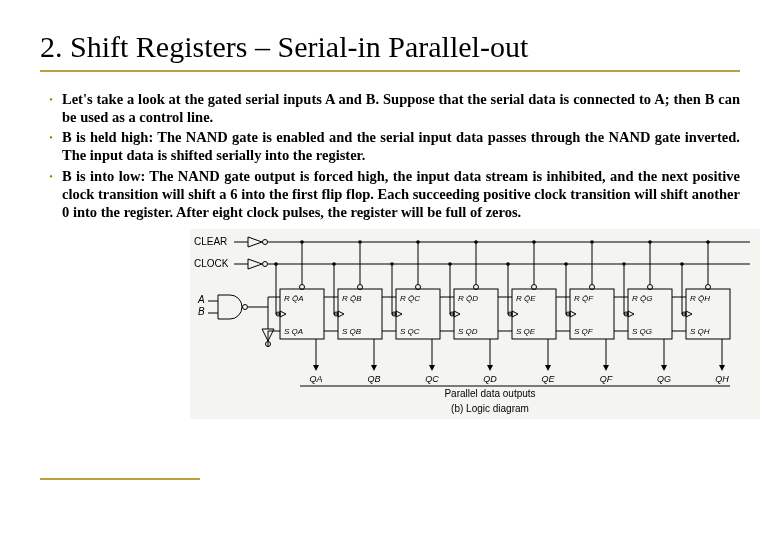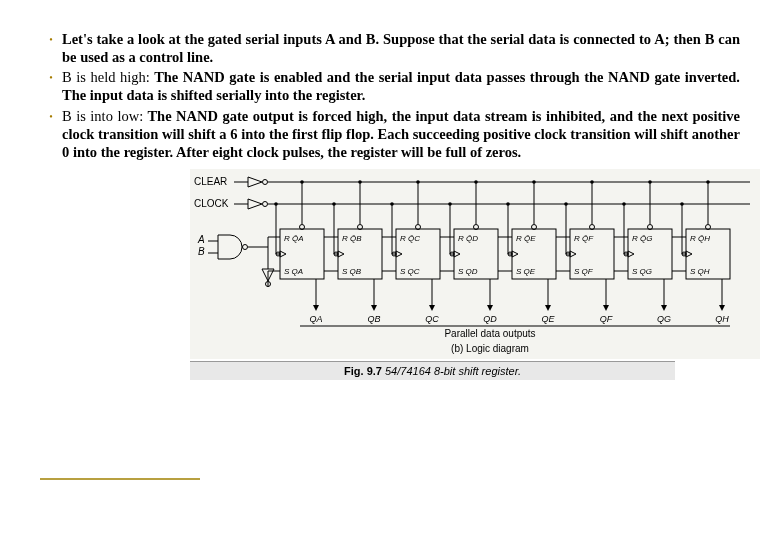--- a/index.html
+++ b/index.html
@@ -41,27 +41,28 @@
     color: #a67c00;
     font-size: 10px;
     padding-top: 4px;
     text-align: center;
   }
   .bullet-text {
     flex: 1;
     font-weight: bold;
   }
   .bullet-text .lead {
-    font-weight: normal;
+    font-weight: bold;
     margin-top: 14px;
   }
   .diagram-area {
     margin-top: 8px;
     margin-left: 150px;
     width: 485px;
+    text-decoration: underline;
   }
   .diagram-svg {
     display: block;
   }
   .fig-caption {
     background: #e8e8e8;
     border-top: 1px solid #999;
     padding: 3px 6px;
     font-family: Arial, sans-serif;
     font-size: 11px;
@@ -74,20 +75,21 @@
     bottom: 60px;
     width: 160px;
     height: 2px;
     background: #b8a040;
   }
 </style>
 </head>
 <body>
 
 <div class="slide">
+  <div class="title">2. Shift Registers – Serial-in Parallel-out</div>
 
   <div class="content">
     <div class="bullet-row">
       <div class="bullet">•</div>
       <div class="bullet-text"><span class="lead"></span><span>Let's take a look at the gated serial inputs A and B. Suppose that the serial data is connected to A; then B can be used as a control line.</span></div>
     </div>
     <div class="bullet-row">
       <div class="bullet">•</div>
       <div class="bullet-text"><span class="lead">B is held high:</span><span> The NAND gate is enabled and the serial input data passes through the NAND gate inverted. The input data is shifted serially into the register.</span></div>
     </div>
@@ -259,19 +261,16 @@
           <text x="532" y="153" font-family="Arial" font-size="9" font-style="italic" text-anchor="middle">QH</text>
           <line x1="78" y1="68" x2="90" y2="68" stroke="#000"></line>
           <line x1="78" y1="118" x2="78" y2="102" stroke="#000"></line>
           <line x1="78" y1="102" x2="90" y2="102" stroke="#000"></line>
           <line x1="110" y1="157" x2="540" y2="157" stroke="#000"></line>
         </g>
 
       <text x="300" y="168" font-family="Arial" font-size="10" text-anchor="middle">Parallel data outputs</text>
       <text x="300" y="183" font-family="Arial" font-size="10" text-anchor="middle">(b) Logic diagram</text>
     </svg>
-    <div class="fig-caption">
-      <b>Fig. 9.7</b><i>  54/74164 8-bit shift register.</i>
-    </div>
   </div>
 </div>
 
 <div class="accent-line"></div>
 
 </body></html>

